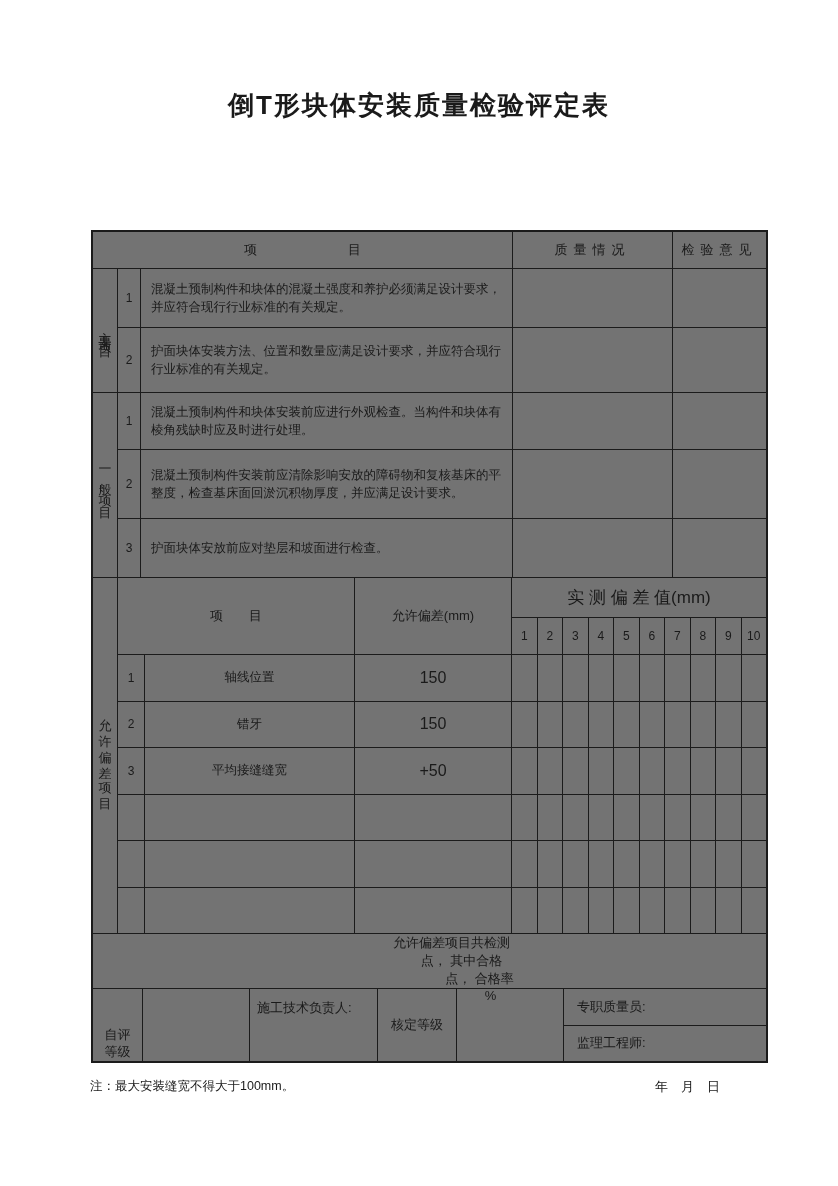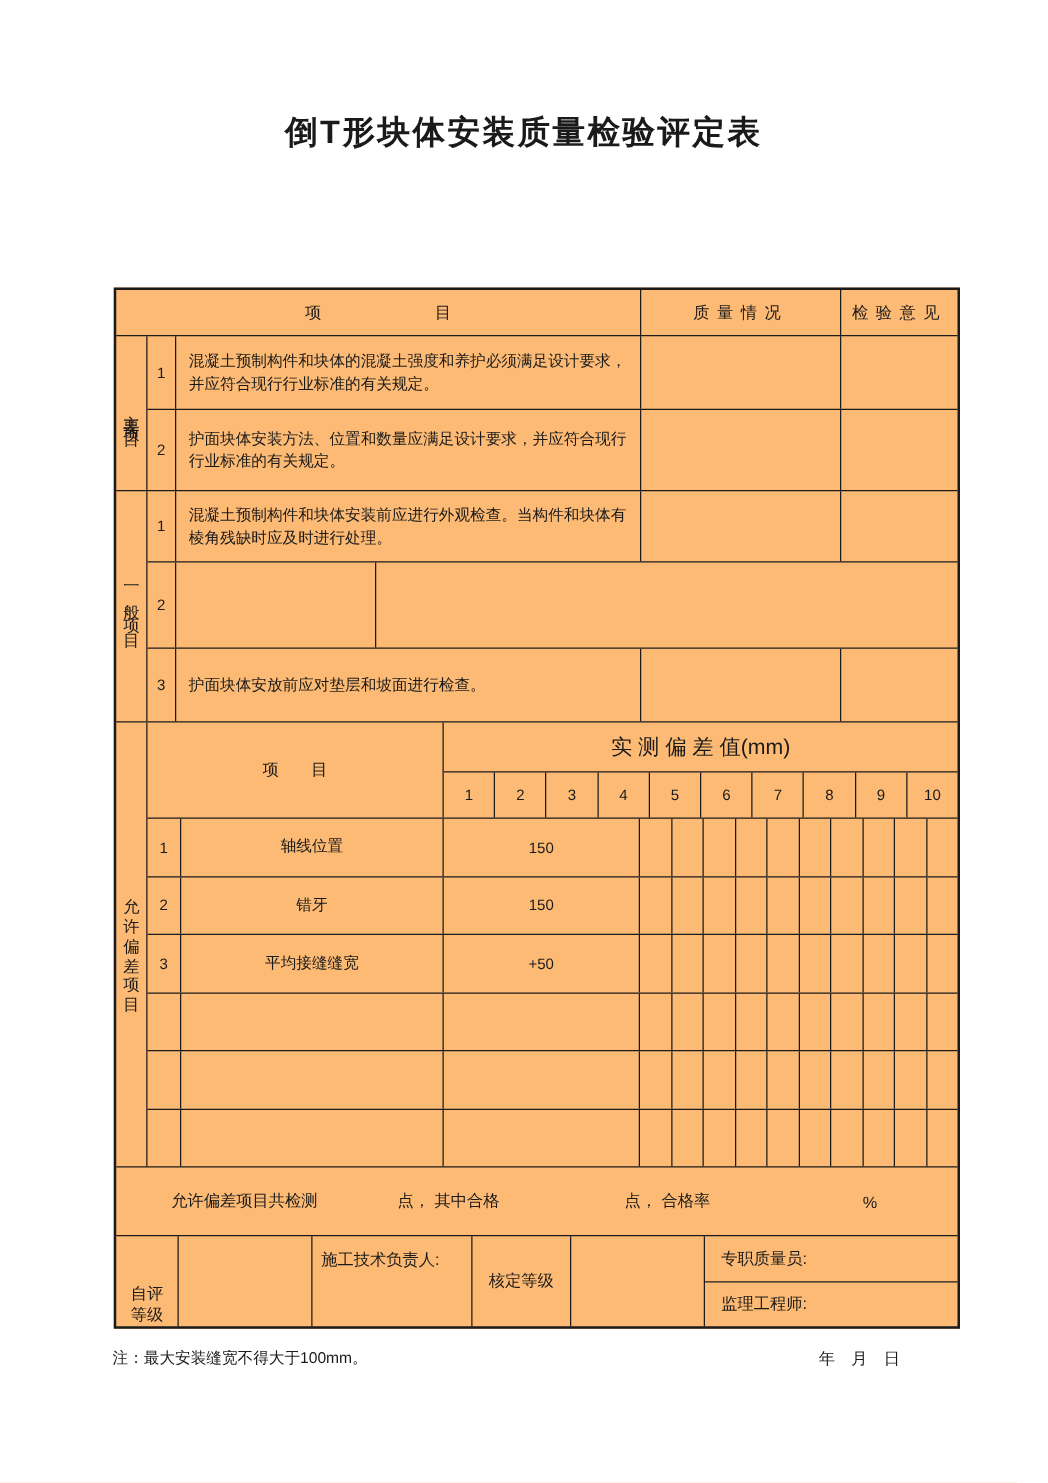--- a/index.html
+++ b/index.html
@@ -17,21 +17,21 @@
     text-align: center; font-size: 26px; font-weight: bold; letter-spacing: 2px;
   }
   .meta { position: absolute; top: 152px; left: 90px; width: 678px; height: 70px; font-size: 13px; font-weight: 600; }
   .meta span { position: absolute; white-space: nowrap; }
   .m-r1 { top: 2px; }
   .m-r2 { top: 42px; }
   .m-c1 { left: 0; }
   .m-c2 { left: 183px; }
   .m-c3 { left: 361px; }
 
-  .tbl { position: absolute; top: 230px; left: 91px; width: 677px; border: 2px solid #1b1b1b; background:#fdba74; }
+  .tbl { position: absolute; top: 230px; left: 91px; width: 677px; border: 2px solid #1b1b1b; background:#737373; }
   .bb { border-bottom: 1px solid #1b1b1b; }
   .br { border-right: 1px solid #1b1b1b; }
   .cc { display: flex; align-items: center; justify-content: center; }
 
   .head-row { display: flex; height: 37px; font-size: 13px; }
   .h-item { width: 420px; }
   .h-quality { width: 160px; letter-spacing: 6px; }
   .h-opinion { flex: 1; letter-spacing: 6px; }
 
   .sec { display: flex; }
@@ -55,26 +55,26 @@
   .dh-allowed { width: 157px; }
   .dh-measured { flex: 1; display: flex; flex-direction: column; }
   .dh-mtitle { height: 40px; font-size: 17px; }
   .dh-mnums { flex: 1; display: flex; }
   .mnum { flex: 1; display:flex; align-items:center; justify-content:center; font-size: 12px; }
   .dev-rows { height: 278px; display: flex; flex-direction: column; }
   .drow { flex: 1; display: flex; }
   .drow:last-child { border-bottom: none; }
   .dncell { width: 27px; font-size: 12px; }
   .dnamecell { width: 210px; font-size: 12.5px; }
-  .dallowedcell { width: 157px; font-size: 12px; }
+  .dallowedcell { width: 157px; font-size: 16px; }
   .dmeasures { flex: 1; display: flex; }
   .mcell { flex: 1; }
   .mcell.last { border-right: none; }
 
-  .stats { height: 55px; display: flex; align-items: center; font-size: 13px; white-space: nowrap; }
+  .stats { height: 55px; display: flex; align-items: center; font-size: 13px; white-space: nowrap; flex-direction: column; }
   .st1 { margin-left: 44px; }
   .st2 { margin-left: 64px; }
   .st3 { margin-left: 100px; }
   .st4 { margin-left: 122px; }
 
   .signoff { height: 72px; display: flex; font-size: 13px; }
   .sg-self { width: 50px; display:flex; align-items:flex-end; justify-content:center; text-align:center; }
   .sg-self span { width: 28px; line-height: 1.35; }
   .sg-blank1 { width: 107px; }
   .sg-tech { width: 128px; padding: 10px 0 0 7px; }
@@ -128,39 +128,41 @@
         </div>
       <div class="rows">
         <div class="irow rc1 bb">
           <div class="ncell br">1</div>
           <div class="tcell br">混凝土预制构件和块体安装前应进行外观检查。当构件和块体有棱角残缺时应及时进行处理。</div>
           <div class="qcell br"></div>
           <div class="ocell"></div>
         </div>
         <div class="irow rc2 bb">
           <div class="ncell br">2</div>
+          <div class="tcell br">混凝土预制构件安装前应清除影响安放的障碍物和复核基床的平整度，检查基床面回淤沉积物厚度，并应满足设计要求。</div>
           <div class="qcell br"></div>
           <div class="ocell"></div>
         </div>
         <div class="irow rc3">
           <div class="ncell br">3</div>
           <div class="tcell br">护面块体安放前应对垫层和坡面进行检查。</div>
           <div class="qcell br"></div>
           <div class="ocell"></div>
         </div>
       </div>
     </div>
 
     <div class="sec bb">
       <div class="vlabel vl-dev br">
           <span>允许偏差项目</span>
         </div>
       <div class="dev-body">
         <div class="dev-head bb">
           <div class="dh-item cc br">项　　目</div>
+          <div class="dh-allowed cc br">允许偏差(mm)</div>
           <div class="dh-measured">
             <div class="dh-mtitle cc bb">实 测 偏 差 值(mm)</div>
             <div class="dh-mnums">
               <div class="mnum br">1</div>
               <div class="mnum br">2</div>
               <div class="mnum br">3</div>
               <div class="mnum br">4</div>
               <div class="mnum br">5</div>
               <div class="mnum br">6</div>
               <div class="mnum br">7</div>

